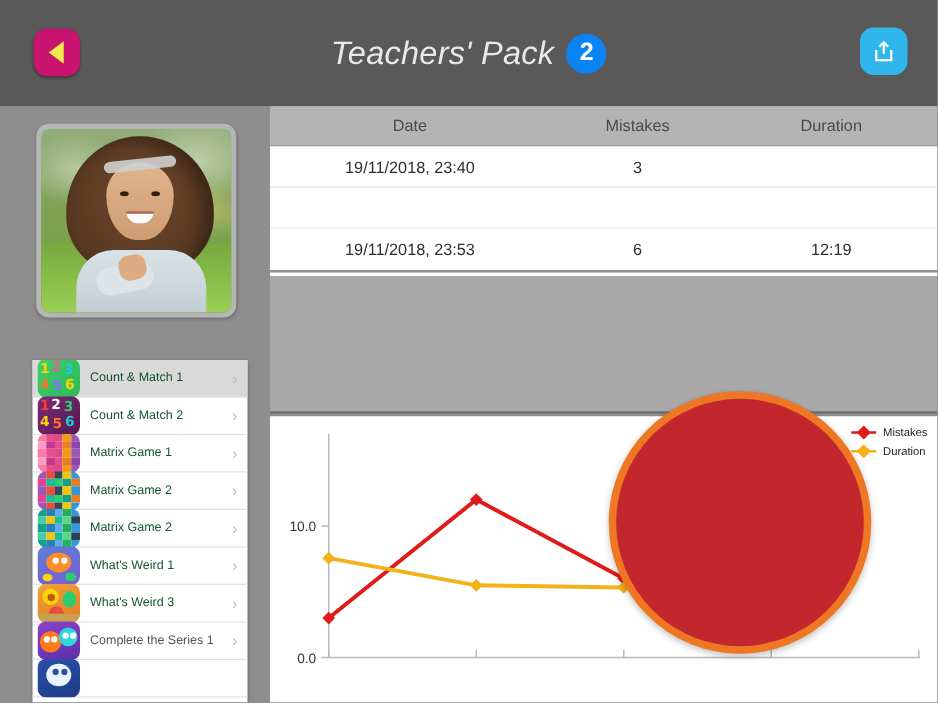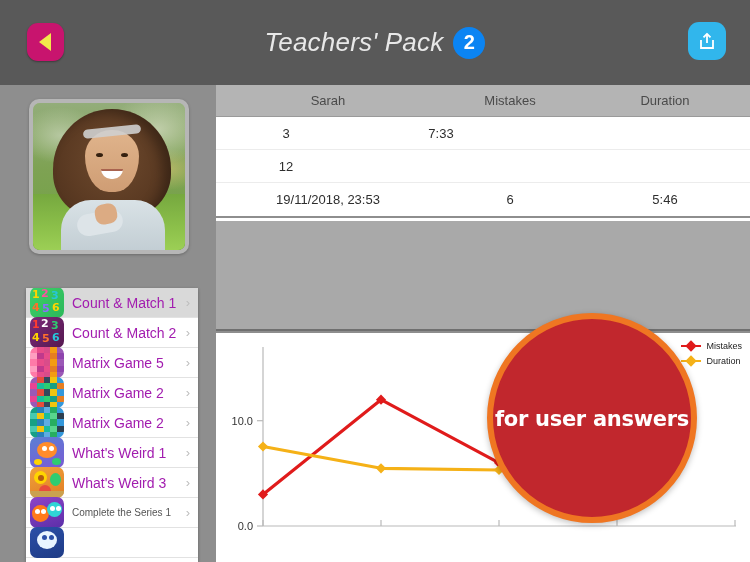--- a/index.html
+++ b/index.html
@@ -123,21 +123,21 @@
     height:30px; display:flex; align-items:center;
     border-bottom:1px solid #e2e2e2; position:relative;
     padding-left:46px; padding-right:8px;
   }
   .game-row.selected{ background:#d9d9d9; }
   .game-ico{
     position:absolute; left:4px; top:-1px; width:34px; height:31px;
     border-radius:7px; overflow:hidden;
   }
   .game-label{
-    flex:1; font-size:14px; color:#a21caf; white-space:nowrap;
+    flex:1; font-size:10px; color:#14532d; white-space:nowrap;
     overflow:hidden; text-overflow:ellipsis;
   }
   .game-label.small{ font-size:10px; color:#555; }
   .chev{ color:#bdbdbd; font-size:13px; margin-left:4px; }
 
   
   .ic-num{ position:relative; width:100%;height:100%; }
   .ic-num span{
     position:absolute; font-weight:800; font-size:11px; line-height:11px;
     font-family:"DejaVu Sans", sans-serif;
@@ -308,21 +308,21 @@
             <i style="background: rgb(232, 76, 138);"></i>
             <i style="background: rgb(230, 126, 34);"></i>
             <i style="background: rgb(142, 68, 173);"></i>
             <i style="background: rgb(255, 122, 168);"></i>
             <i style="background: rgb(232, 76, 138);"></i>
             <i style="background: rgb(217, 76, 138);"></i>
             <i style="background: rgb(243, 156, 18);"></i>
             <i style="background: rgb(155, 89, 182);"></i>
           </div>
       </div>
-      <div class="game-label">Matrix Game 5</div>
+      <div class="game-label">Matrix Game 1</div>
       <div class="chev">›</div>
     </div>
 
     <div class="game-row">
       <div class="game-ico">
         <div class="ic-grid" id="g2">
             <i style="background: rgb(155, 89, 182);"></i>
             <i style="background: rgb(231, 76, 60);"></i>
             <i style="background: rgb(52, 73, 94);"></i>
             <i style="background: rgb(241, 196, 15);"></i>
@@ -443,36 +443,35 @@
 
   </div>
 </div>
 
 <div class="divider-v"></div>
 
 <div class="content">
 
   <div class="table-wrap">
     <div class="t-head">
-      <div class="c-date">Sarah</div>
+      <div class="c-date">Date</div>
       <div class="c-mis">Mistakes</div>
       <div class="c-dur">Duration</div>
     </div>
 
     <div class="t-row">
+      <div class="c-date">19/11/2018, 23:40</div>
       <div class="c-mis">3</div>
-      <div class="c-dur">7:33</div>
     </div>
     <div class="t-row">
-      <div class="c-mis">12</div>
     </div>
     <div class="t-row">
       <div class="c-date">19/11/2018, 23:53</div>
       <div class="c-mis">6</div>
-      <div class="c-dur">5:46</div>
+      <div class="c-dur">12:19</div>
     </div>
   </div>
 
   <div class="table-bottom-edge"></div>
   <div class="gap-band"></div>
 
   <div class="chart">
     <svg id="chart-svg" width="534" height="229">
         <line x1="47" y1="193" x2="520" y2="193" stroke="#b9b9b9" stroke-width="1.2"></line>
         <line x1="47" y1="14" x2="47" y2="193" stroke="#b9b9b9" stroke-width="1.2"></line>
@@ -502,14 +501,13 @@
       <div class="legend-item">
         <div class="legend-line org"></div>
         <span>Duration</span>
       </div>
     </div>
   </div>
 
 </div>
 
 <div class="callout">
-  <div class="l2">for user answers</div>
 </div>
 
 </body></html>

